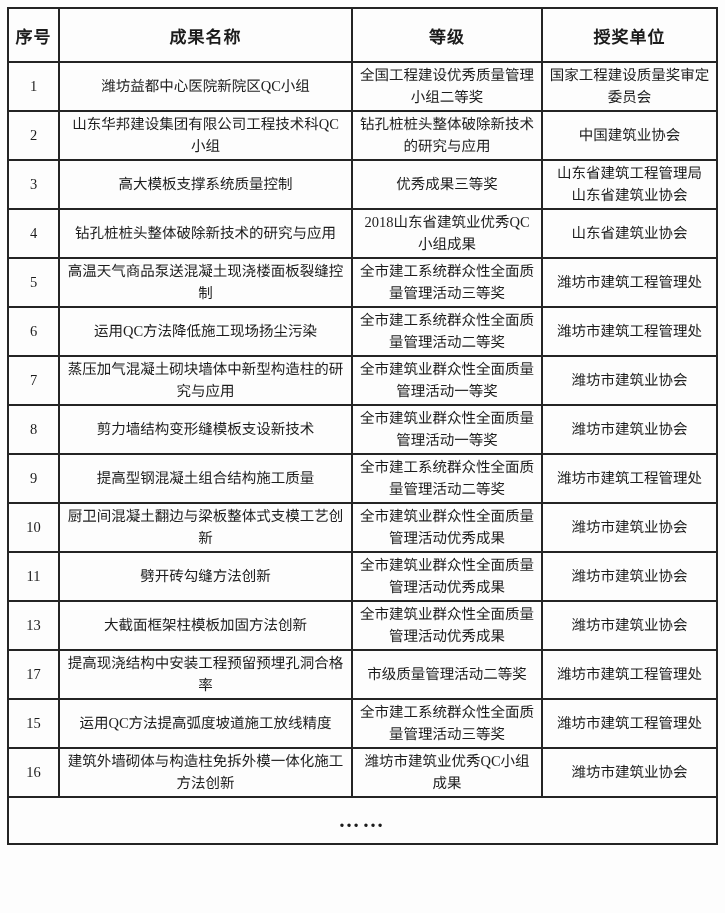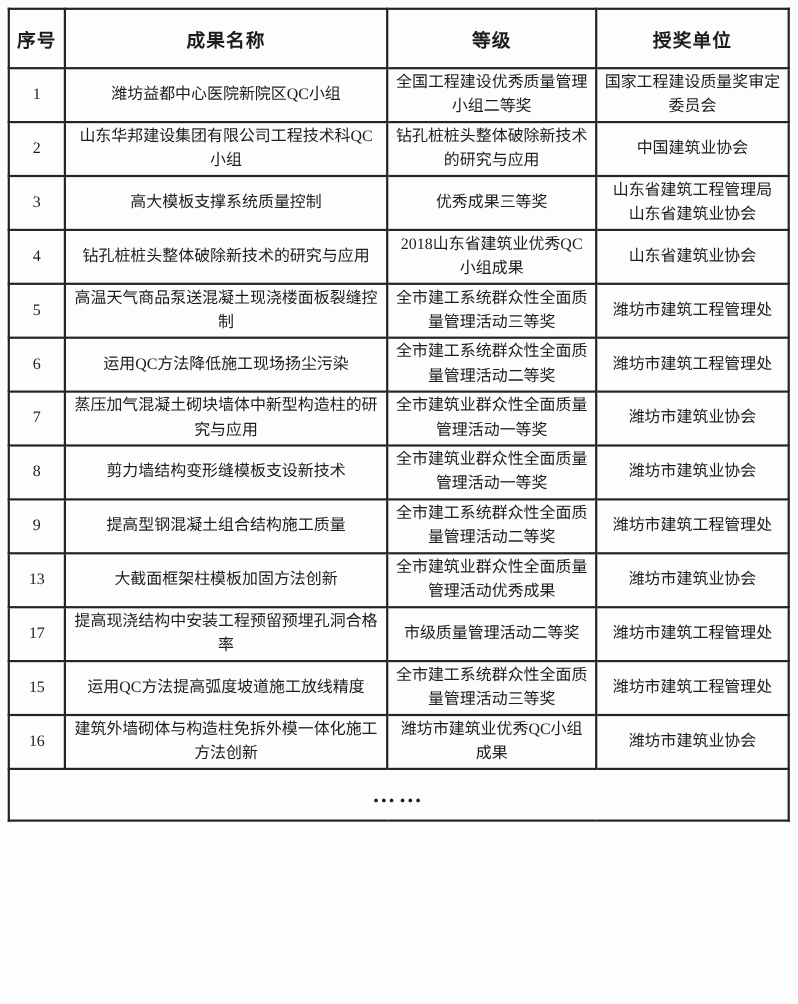--- a/index.html
+++ b/index.html
@@ -126,20 +126,32 @@
           <td>全市建筑业群众性全面质量管理活动一等奖</td>
           <td>潍坊市建筑业协会</td>
         </tr>
         <tr>
           <td>9</td>
           <td>提高型钢混凝土组合结构施工质量</td>
           <td>全市建工系统群众性全面质量管理活动二等奖</td>
           <td>潍坊市建筑工程管理处</td>
         </tr>
         <tr>
+          <td>10</td>
+          <td>厨卫间混凝土翻边与梁板整体式支模工艺创新</td>
+          <td>全市建筑业群众性全面质量管理活动优秀成果</td>
+          <td>潍坊市建筑业协会</td>
+        </tr>
+        <tr>
+          <td>11</td>
+          <td>劈开砖勾缝方法创新</td>
+          <td>全市建筑业群众性全面质量管理活动优秀成果</td>
+          <td>潍坊市建筑业协会</td>
+        </tr>
+        <tr>
           <td>13</td>
           <td>大截面框架柱模板加固方法创新</td>
           <td>全市建筑业群众性全面质量管理活动优秀成果</td>
           <td>潍坊市建筑业协会</td>
         </tr>
         <tr>
           <td>17</td>
           <td>提高现浇结构中安装工程预留预埋孔洞合格率</td>
           <td>市级质量管理活动二等奖</td>
           <td>潍坊市建筑工程管理处</td>

